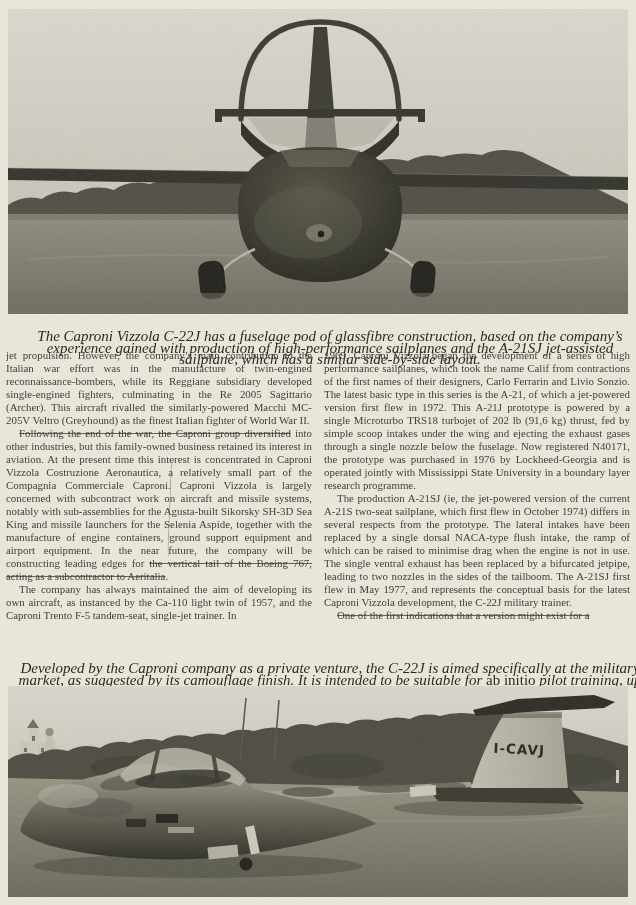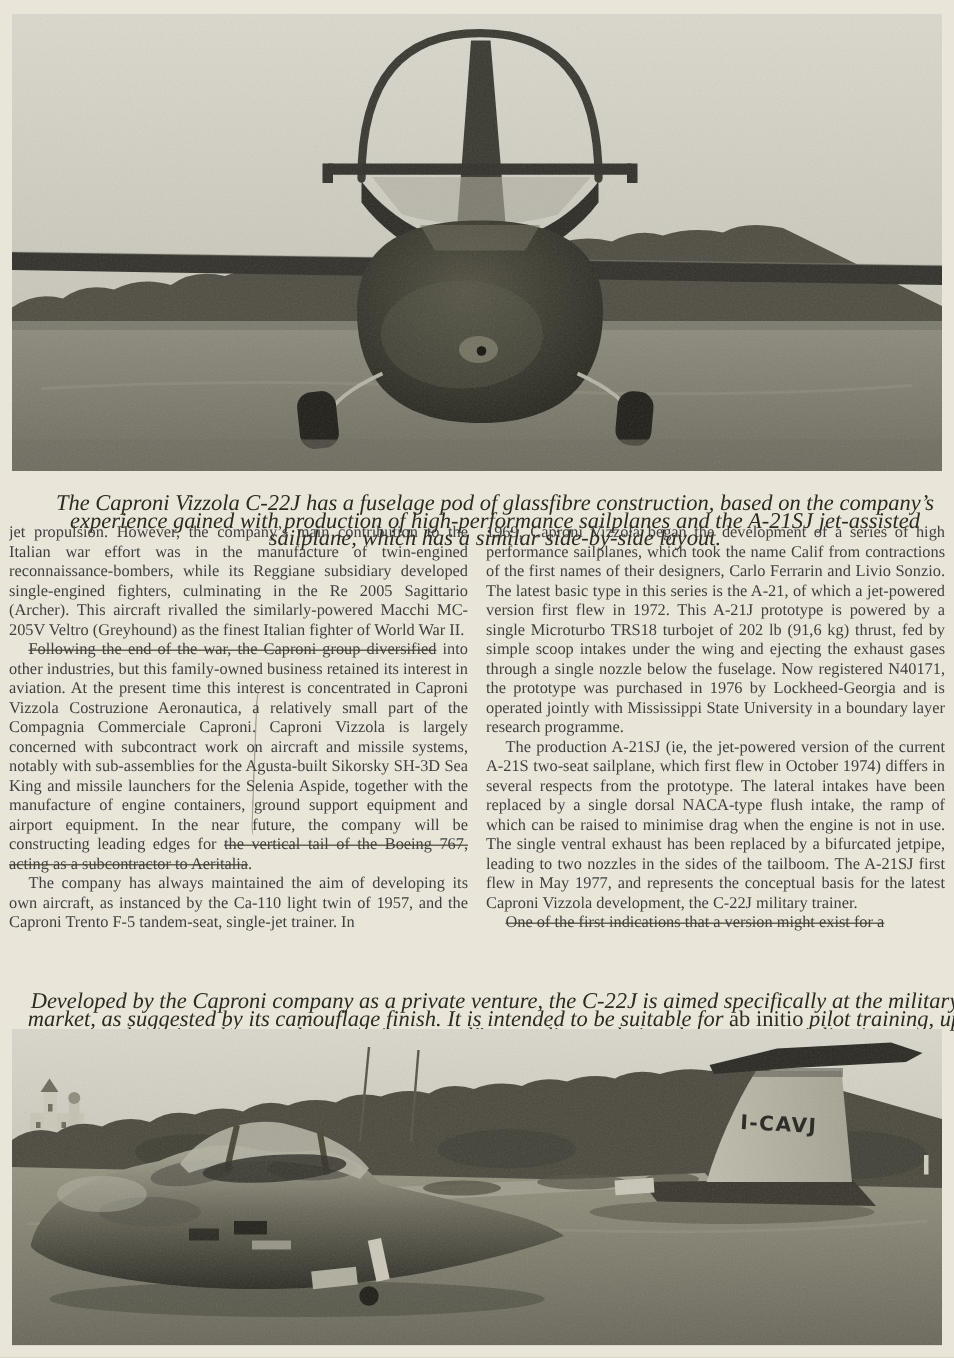--- a/index.html
+++ b/index.html
@@ -9,21 +9,21 @@
   figure.photo{margin:0;position:absolute;left:8px;width:620px;overflow:hidden;}
   figure.photo svg{display:block;}
   .photo-top{top:9px;height:305px;}
   .photo-bottom{top:686px;height:211px;}
 
   .caption{position:absolute;left:4px;width:628px;margin:12px;
     font-style:italic;font-size:15px;line-height:11.6px;text-align:center;
     color:#2b2a23;}
   .caption-top{top:319px;}
   .caption-bottom{top:651px;}
-  .caption .roman{font-style:normal;}
+  .caption .roman{font-style:normal;text-decoration:underline;}
 
   .article{position:absolute;left:6px;top:349px;width:624px;height:300px;
     display:flex;gap:12px;overflow:hidden;color:#404040;}
   .col{width:306px;font-size:10.9px;line-height:13px;text-align:justify;}
   .col p{margin:0;text-indent:13px;}
   .col p.cont{text-indent:0;}
   .struck{text-decoration:line-through;text-decoration-color:rgba(72,66,52,.8);
     text-decoration-thickness:1.2px;}
   .pen-stroke{position:absolute;left:163px;top:112px;width:3px;height:96px;
     border-left:1.6px solid rgba(84,77,60,.45);border-radius:60%/14px;

